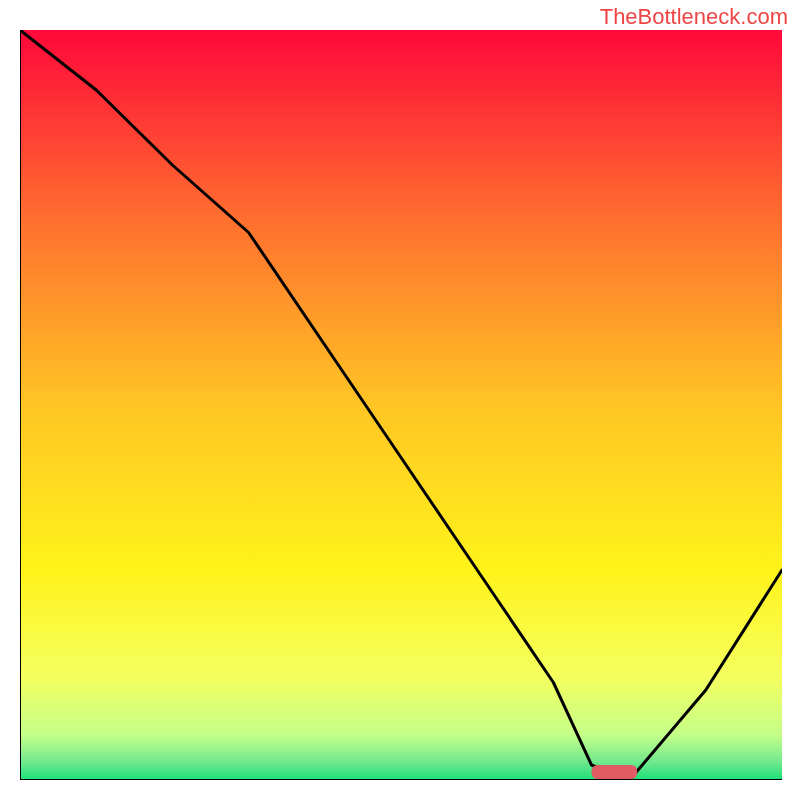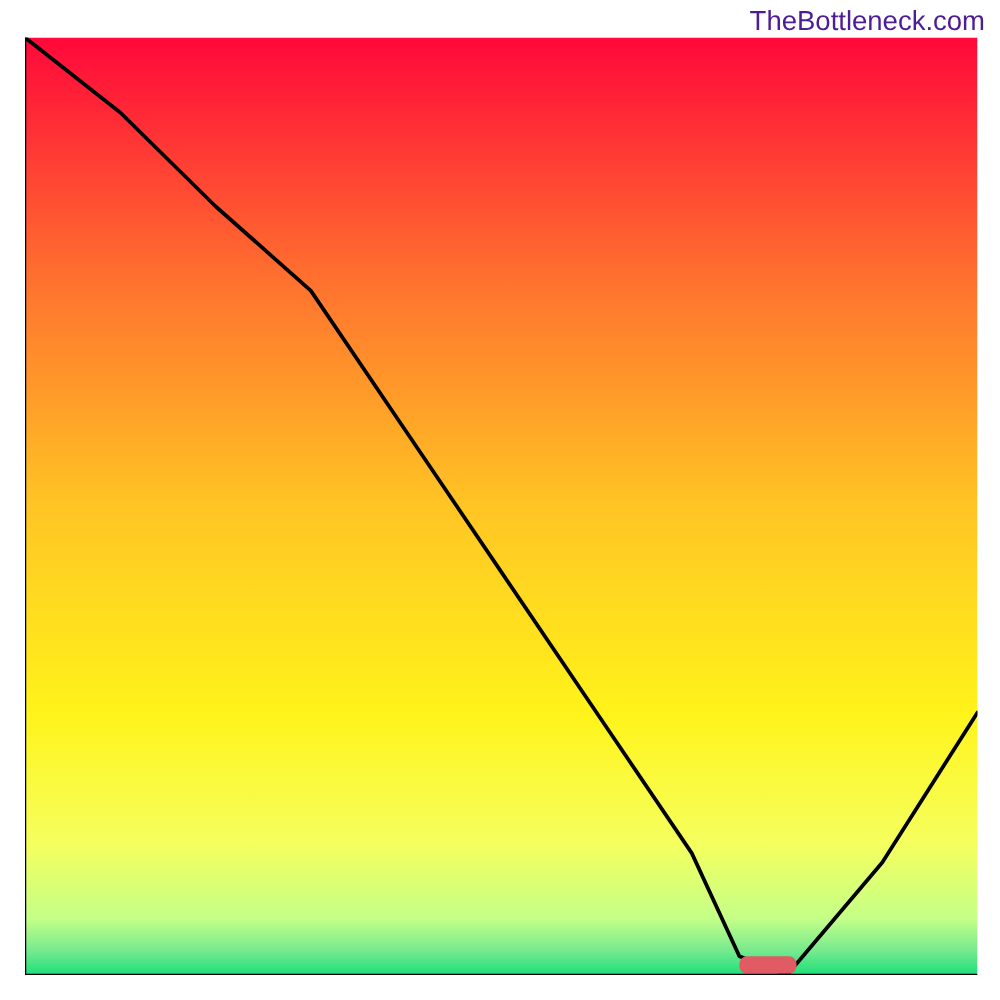--- a/index.html
+++ b/index.html
@@ -8,21 +8,21 @@
     width: 800px;
     height: 800px;
     position: relative;
     background: #fff;
     font-family: Arial, sans-serif;
   }
   .watermark {
     position: absolute;
     top: 4px;
     right: 12px;
-    color: #4c1d95;
+    color: #ef4444;
     font-size: 22px;
     font-weight: 500;
     z-index: 10;
   }
   .plot {
     position: absolute;
     left: 20px;
     top: 30px;
     width: 762px;
     height: 750px;

